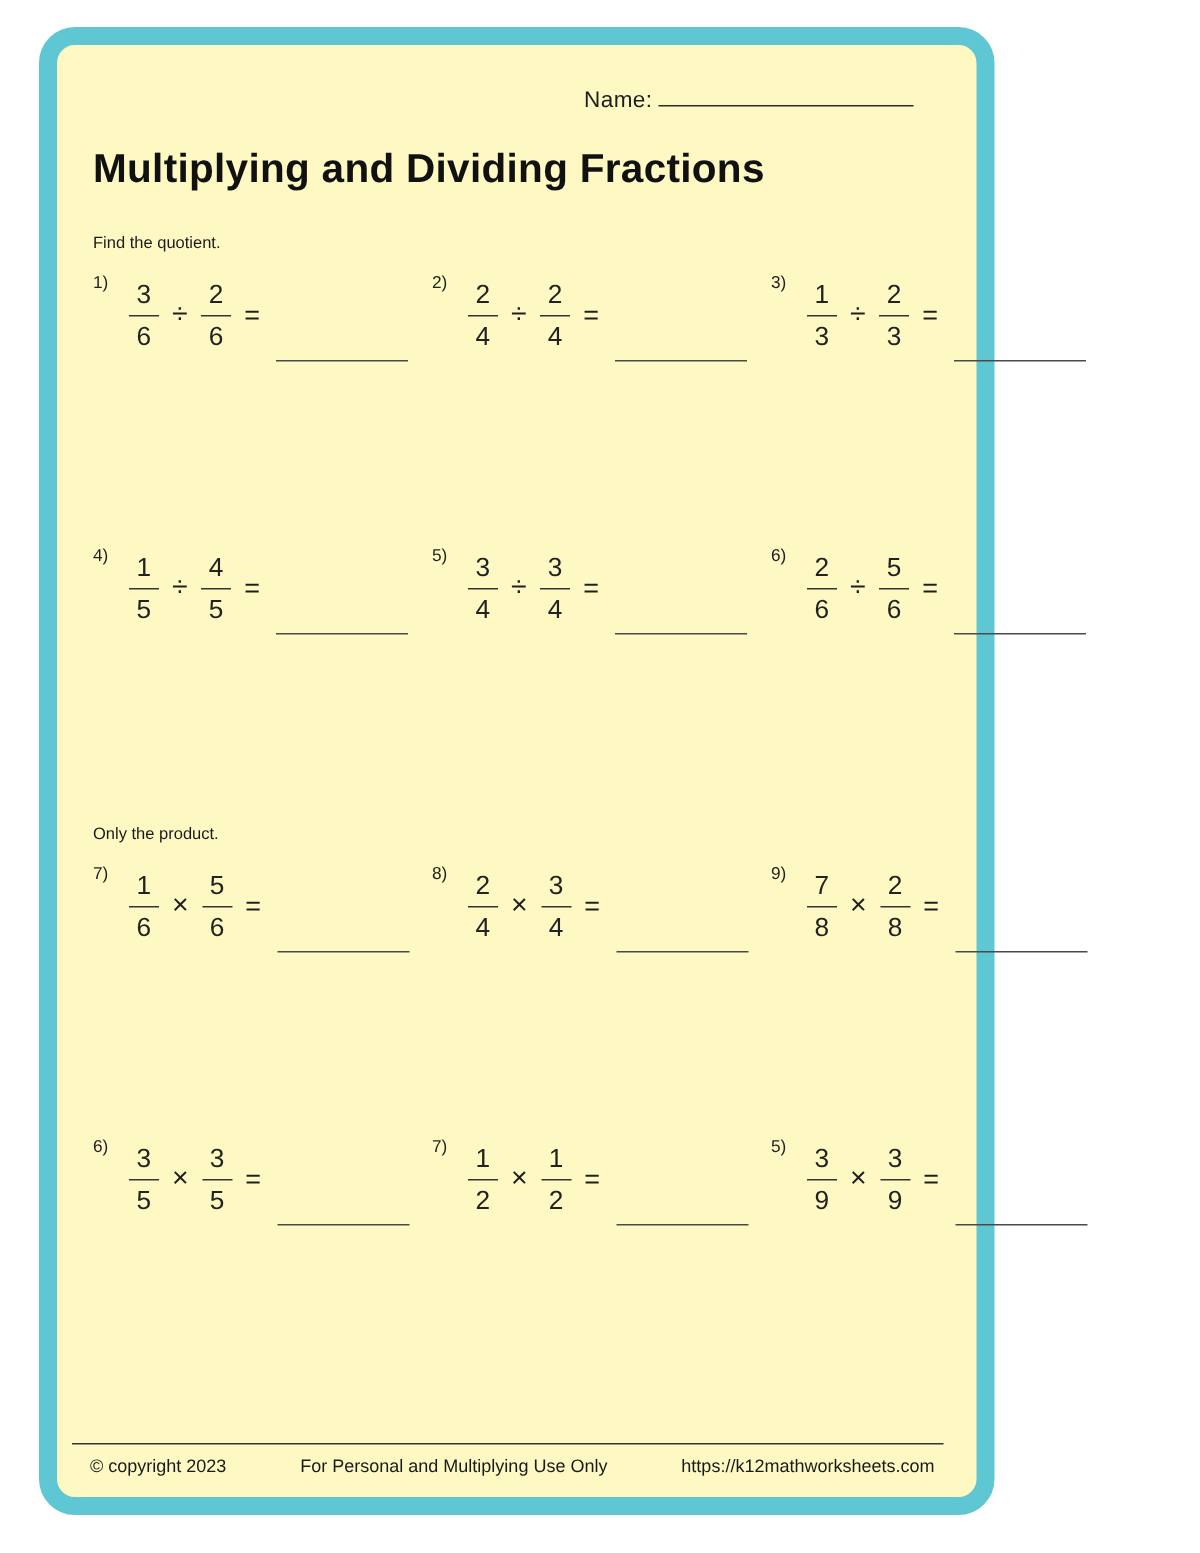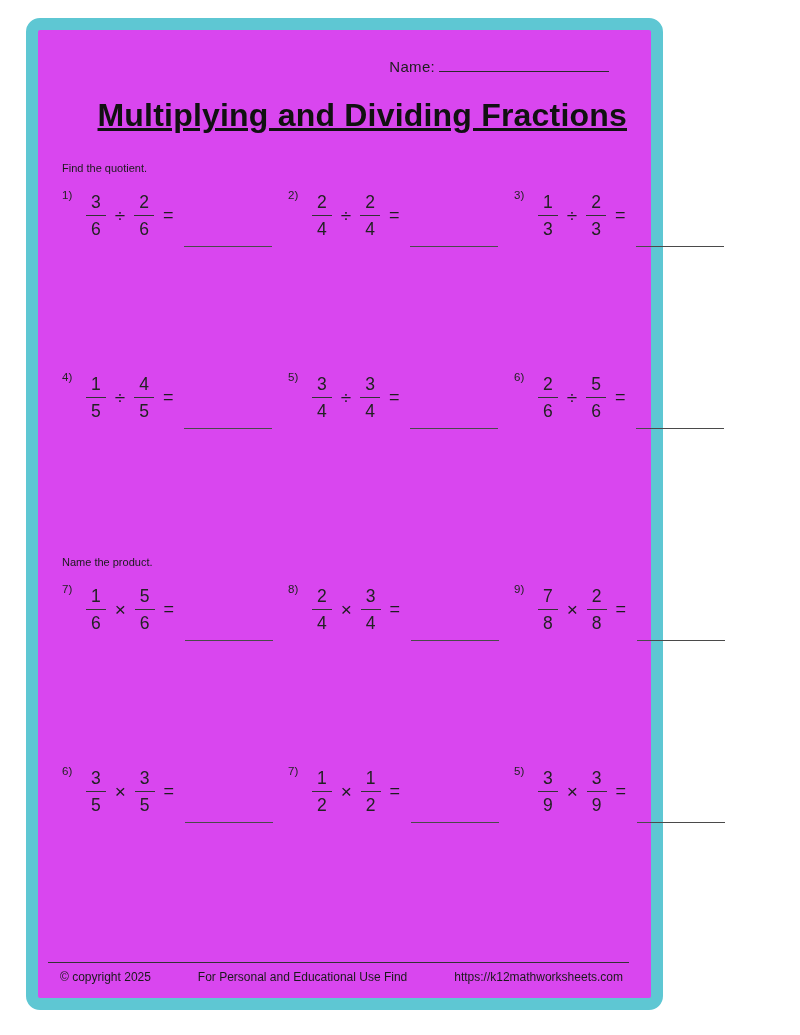--- a/index.html
+++ b/index.html
@@ -3,32 +3,32 @@
 <meta charset="utf-8">
 <style>
   :root { --accent:#5ec7d3; }
   html,body { margin:0; padding:0; }
   body {
     width:800px; height:1035px; background:#ffffff; position:relative;
     font-family:"Liberation Sans", sans-serif; color:#1d1d1d; overflow:hidden;
   }
   .sheet {
     position:absolute; left:26px; top:18px; width:637px; height:992px;
-    box-sizing:border-box; border:12px solid var(--accent); border-radius:14px;
-    padding:0 24px; background:#d946ef;
+    box-sizing:border-box; border:12px solid var(--accent); border-radius:24px;
+    padding:0 24px; background:#fef9c3;
   }
   .name-row { margin-top:28px; text-align:right; padding-right:18px; font-size:15px; }
   .name-label { letter-spacing:0.3px; }
   .name-line {
     display:inline-block; width:170px; height:12px; margin-left:4px;
     border-bottom:1.5px solid #2a2a2a; vertical-align:baseline;
   }
   .title {
-    text-align:right; font-size:32px; font-weight:bold; margin-top:22px;
-    line-height:1.15; letter-spacing:0.2px; color:#111;text-decoration:underline;
+    text-align:left; font-size:27px; font-weight:bold; margin-top:22px;
+    line-height:1.15; letter-spacing:0.2px; color:#111;
   }
   .instruction { font-size:11px; color:#1a1a1a; }
   .ins-1 { margin-top:28px; }
   .ins-2 { margin-top:130px; }
   .prob-row { display:grid; grid-template-columns:226px 226px 1fr; margin-top:14px; }
   .prob-row.gap-after { margin-bottom:126px; }
   .problem { display:flex; align-items:center; gap:9px; height:56px; }
   .pnum { font-size:11.5px; align-self:flex-start; margin-top:1px; min-width:15px; color:#222; }
   .frac { display:inline-flex; flex-direction:column; align-items:center; font-size:17.5px; color:#222; }
   .fn { padding:0 5px 2px; border-bottom:1.6px solid #333; line-height:1.3; }
@@ -142,21 +142,21 @@
       <span class="op">÷</span>
       <span class="frac">
           <span class="fn">5</span>
           <span class="fd">6</span>
         </span>
       <span class="eq">=</span>
       <span class="blank"></span>
     </div>
   </div>
 
-  <div class="instruction ins-2">Name the product.</div>
+  <div class="instruction ins-2">Only the product.</div>
 
   <div class="prob-row gap-after">
     <div class="problem">
       <span class="pnum">7)</span>
       <span class="frac">
           <span class="fn">1</span>
           <span class="fd">6</span>
         </span>
       <span class="op">×</span>
       <span class="frac">
@@ -237,19 +237,19 @@
           <span class="fd">9</span>
         </span>
       <span class="eq">=</span>
       <span class="blank"></span>
     </div>
   </div>
 
   <div class="footer">
     <hr class="footer-rule">
     <div class="footer-row">
-      <span>© copyright 2025</span>
-      <span>For Personal and Educational Use Find</span>
+      <span>© copyright 2023</span>
+      <span>For Personal and Multiplying Use Only</span>
       <span>https://k12mathworksheets.com</span>
     </div>
   </div>
 
 </div>
 
 </body></html>

